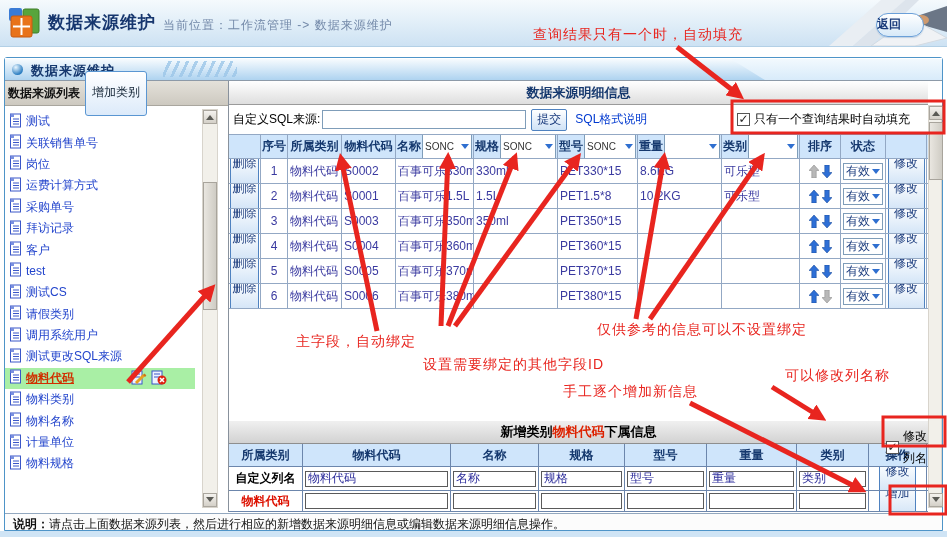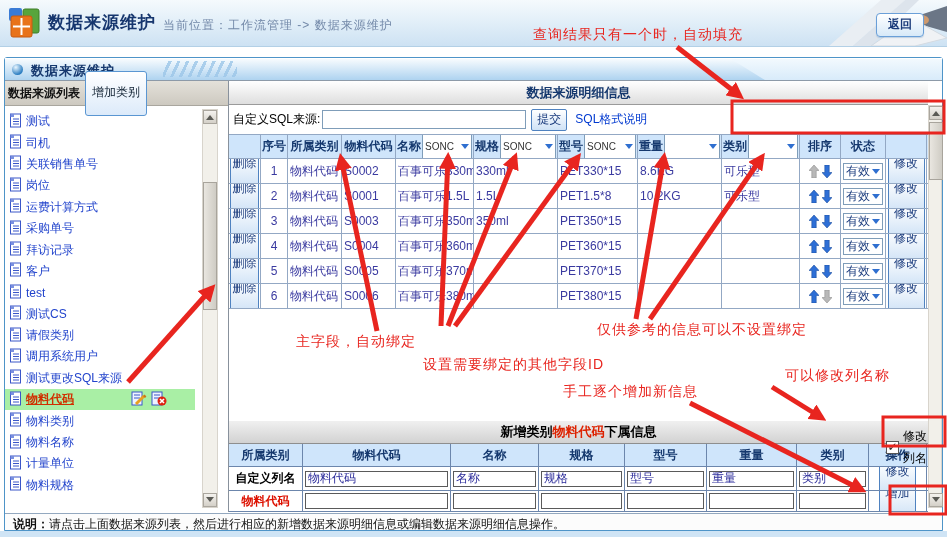--- a/index.html
+++ b/index.html
@@ -8,22 +8,22 @@
     background:#ffffff;
     font-family:"Liberation Sans","DejaVu Sans",sans-serif;
     -webkit-font-smoothing:antialiased;
   }
   
   .topbar{position:absolute;left:0;top:0;width:947px;height:46px;
     background:linear-gradient(#f5fafd,#cde2f3);border-bottom:1px solid #b3d0e6;}
   .logo{position:absolute;left:8px;top:7px;width:34px;height:32px;}
   .app-title{position:absolute;left:48px;top:11px;font-size:17px;font-weight:bold;color:#16366e;letter-spacing:1px;}
   .breadcrumb{position:absolute;left:163px;top:17px;font-size:12px;color:#7288a8;letter-spacing:1px;}
-  .back-btn{position:absolute;left:876px;top:13px;width:46px;height:22px;line-height:20px;text-align:center;
-    border:1px solid #6a9fd8;border-radius:4px;background:linear-gradient(#ffffff,#d7e9f8);
+  .back-btn{position:absolute;left:876px;top:13px;width:46px;height:22px;line-height:20px;text-align:left;
+    border:1px solid #6a9fd8;border-radius:12px;background:linear-gradient(#ffffff,#d7e9f8);
     color:#1a3a7a;font-size:12px;font-weight:bold;cursor:pointer;box-shadow:0 1px 1px rgba(120,160,200,.4);}
   .photo{position:absolute;right:0;top:0;}
   
   .panel{position:absolute;left:4px;top:57px;width:939px;height:474px;background:#ffffff;
     border:1px solid #4e94c8;border-radius:3px 3px 0 0;box-sizing:border-box;}
   .titlebar{position:relative;height:21px;background:linear-gradient(#f2f9fe,#d8ebfa);
     border-bottom:1px solid #7fb2dd;border-top:1px solid #fff;}
   .titlebar-tab{position:absolute;left:0;top:0;bottom:0;width:770px;
     background:linear-gradient(#f7fbfe,#aed3f0);
     clip-path:polygon(0 0,726px 0,760px 100%,0 100%);}
@@ -168,30 +168,20 @@
             <span>测试</span>
           </div>
           <div class="sb-item">
             <span><svg width="13" height="15" viewBox="0 0 13 15">
                 <rect x="1.5" y="1" width="10" height="13" fill="#fff" stroke="#3a56c8"></rect>
                 <polygon points="1.5,1 5,1 5,4 1.5,4" fill="#7a90e0"></polygon>
                 <line x1="4" y1="6" x2="10" y2="6" stroke="#3a56c8"></line>
                 <line x1="4" y1="8.5" x2="10" y2="8.5" stroke="#3a56c8"></line>
                 <line x1="4" y1="11" x2="10" y2="11" stroke="#3a56c8"></line>
               </svg></span>
-            <span>司机</span>
-          </div>
-          <div class="sb-item">
-            <span><svg width="13" height="15" viewBox="0 0 13 15">
-                <rect x="1.5" y="1" width="10" height="13" fill="#fff" stroke="#3a56c8"></rect>
-                <polygon points="1.5,1 5,1 5,4 1.5,4" fill="#7a90e0"></polygon>
-                <line x1="4" y1="6" x2="10" y2="6" stroke="#3a56c8"></line>
-                <line x1="4" y1="8.5" x2="10" y2="8.5" stroke="#3a56c8"></line>
-                <line x1="4" y1="11" x2="10" y2="11" stroke="#3a56c8"></line>
-              </svg></span>
             <span>关联销售单号</span>
           </div>
           <div class="sb-item">
             <span><svg width="13" height="15" viewBox="0 0 13 15">
                 <rect x="1.5" y="1" width="10" height="13" fill="#fff" stroke="#3a56c8"></rect>
                 <polygon points="1.5,1 5,1 5,4 1.5,4" fill="#7a90e0"></polygon>
                 <line x1="4" y1="6" x2="10" y2="6" stroke="#3a56c8"></line>
                 <line x1="4" y1="8.5" x2="10" y2="8.5" stroke="#3a56c8"></line>
                 <line x1="4" y1="11" x2="10" y2="11" stroke="#3a56c8"></line>
               </svg></span>
@@ -368,20 +358,24 @@
 
     <div class="main">
       <div class="main-inner">
         <div class="main-title">数据来源明细信息</div>
 
         <div class="sql-row">
           <span>自定义SQL来源:</span>
           <input class="sql-input" type="text" value="" style="">
           <span class="submit-btn">提交</span>
           <span class="sql-link">SQL格式说明</span>
+          <span class="autofill">
+            <span class="cb checked" id="autofill-cb"></span>
+            <span>只有一个查询结果时自动填充</span>
+          </span>
         </div>
 
         <div class="ttable">
           <div class="trow thead">
             <div class="tc c0"></div>
             <div class="tc c1">序号</div>
             <div class="tc c2">所属类别</div>
             <div class="tc c3">物料代码</div>
             <div class="tc c4 with-dd">
               <span class="hlbl">名称</span>

